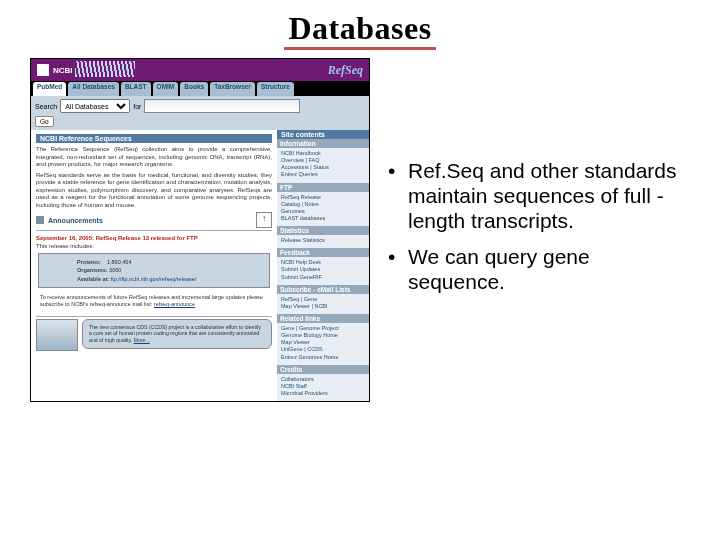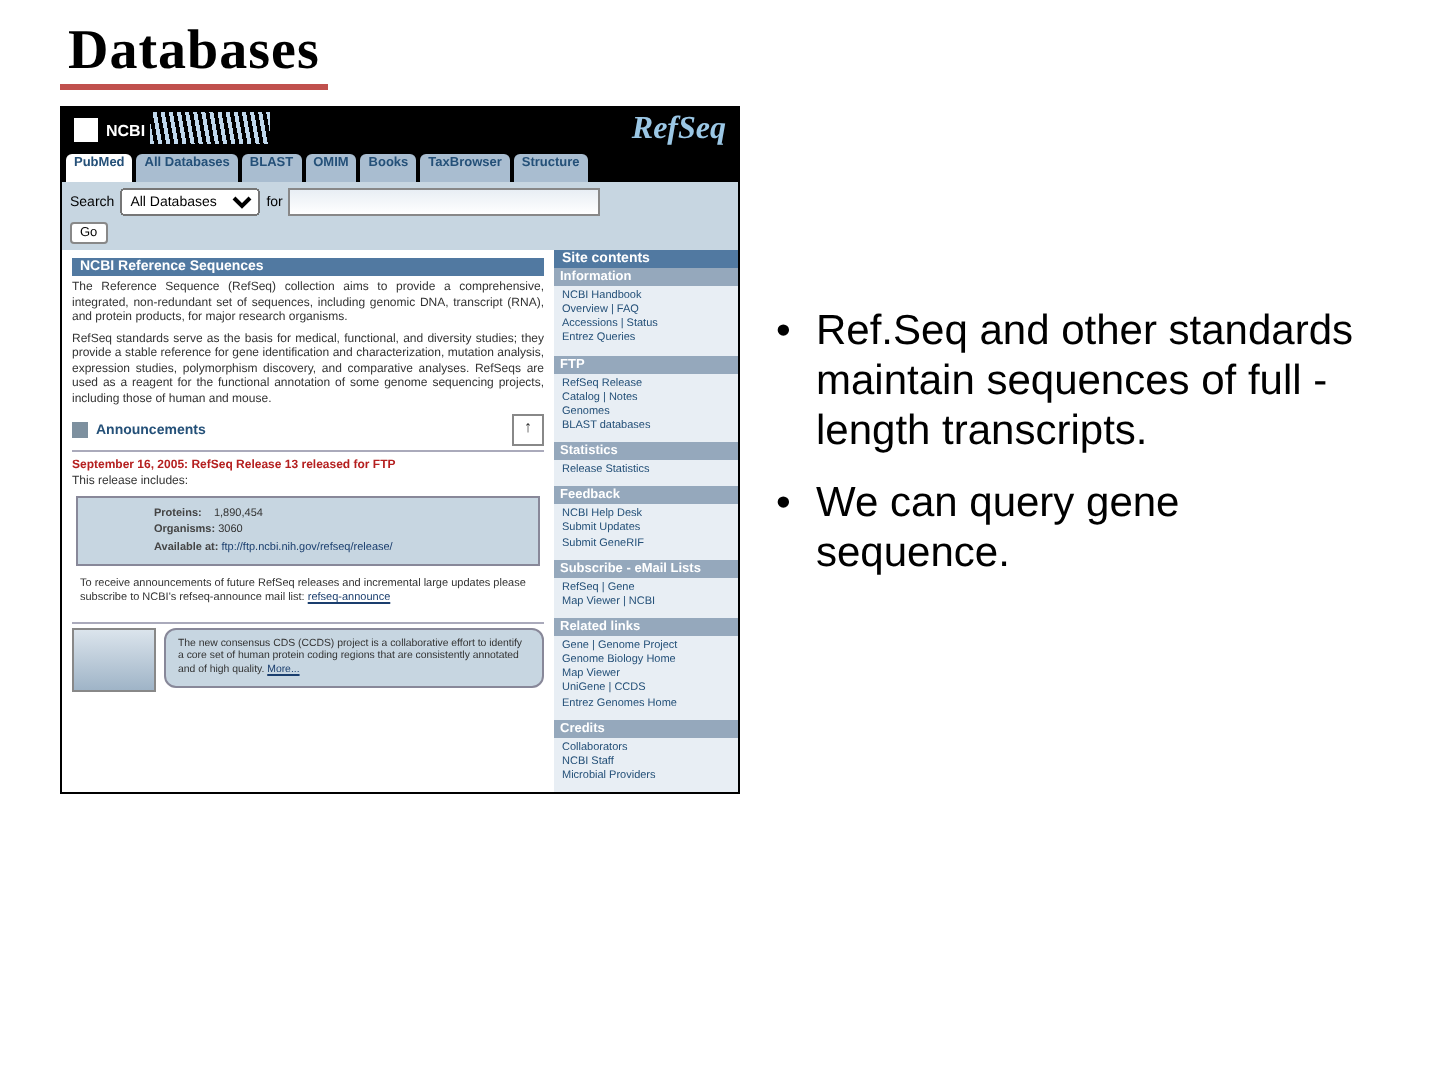--- a/index.html
+++ b/index.html
@@ -1,29 +1,29 @@
 <!DOCTYPE html>
 <html><head>
 <meta charset="utf-8">
 <style>
   body { margin:0; padding:0; font-family:"Trebuchet MS",Arial,sans-serif; background:#fff; width:720px; height:540px; box-sizing:border-box; }
   .slide { width:720px; height:540px; position:relative; padding:10px 30px; box-sizing:border-box; }
-  .title { text-align:left; font-family:"Comic Sans MS","Trebuchet MS",cursive; font-size:28px; font-weight:bold; color:#000; margin-bottom:8px; letter-spacing:0.5px; }
+  .title { text-align:center; font-family:"Comic Sans MS","Trebuchet MS",cursive; font-size:32px; font-weight:bold; color:#000; margin-bottom:8px; letter-spacing:0.5px; }
   .title .underline { display:inline-block; border-bottom:3px solid #c0504d; padding:0 4px; }
 
   .content { display:flex; gap:18px; }
   .left { width:340px; border:1px solid #000; box-sizing:border-box; }
   .right { flex:1; padding-top:100px; font-family:"Trebuchet MS",Arial,sans-serif; font-size:21px; line-height:1.2; }
   .right .bullet { display:flex; margin-bottom:10px; }
   .right .dot { width:20px; flex-shrink:0; }
 
   
-  .ncbi-bar { background:#000000; color:#fff; height:22px; display:flex; align-items:center; font-family:Arial; font-size:8px; font-weight:bold; padding-left:6px; position:relative; }
+  .ncbi-bar { background:#701a75; color:#fff; height:22px; display:flex; align-items:center; font-family:Arial; font-size:8px; font-weight:bold; padding-left:6px; position:relative; }
   .ncbi-bar .logo { width:12px; height:12px; background:#fff; display:inline-block; margin-right:4px; }
-  .ncbi-bar .refseq-logo { position:absolute; right:6px; top:2px; height:18px; display:flex; align-items:center; color:#9bc7e5; font-family:"Times New Roman",serif; font-style:italic; font-size:16px; }
+  .ncbi-bar .refseq-logo { position:absolute; right:6px; top:2px; height:18px; display:flex; align-items:center; color:#9bc7e5; font-family:"Times New Roman",serif; font-style:italic; font-size:12px; }
   .ncbi-bar .dna { display:inline-block; width:60px; height:16px; position:absolute; left:44px; top:2px; background:repeating-linear-gradient(80deg,#c0d8ec 0 2px,transparent 2px 4px); overflow:hidden; }
 
   .tabs { background:#000; height:14px; display:flex; padding:1px 0 0 2px; gap:2px; }
   .tabs .tab { background:#a9bdd0; color:#245078; font-family:Arial; font-size:6.5px; font-weight:bold; padding:1px 4px; border-radius:3px 3px 0 0; cursor:pointer; }
   .tabs .tab.active { background:#fff; }
 
   .search-row { background:#c7d6e1; padding:3px 4px; font-family:Arial; font-size:7px; display:flex; align-items:center; gap:3px; }
   .search-row select { font-size:7px; height:14px; width:70px; }
   .search-row input[type=text] { font-size:7px; height:10px; width:150px; background:linear-gradient(#e8eef4,#fff); border:1px solid #888; }
   .search-row .btn { background:#fff; border:1px solid #888; font-size:6.5px; padding:1px 4px; border-radius:2px; cursor:pointer; }

